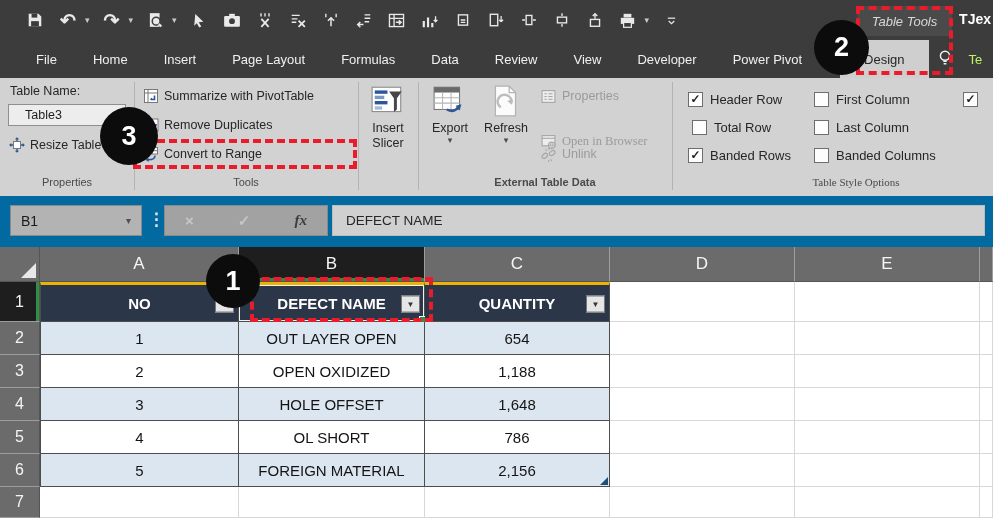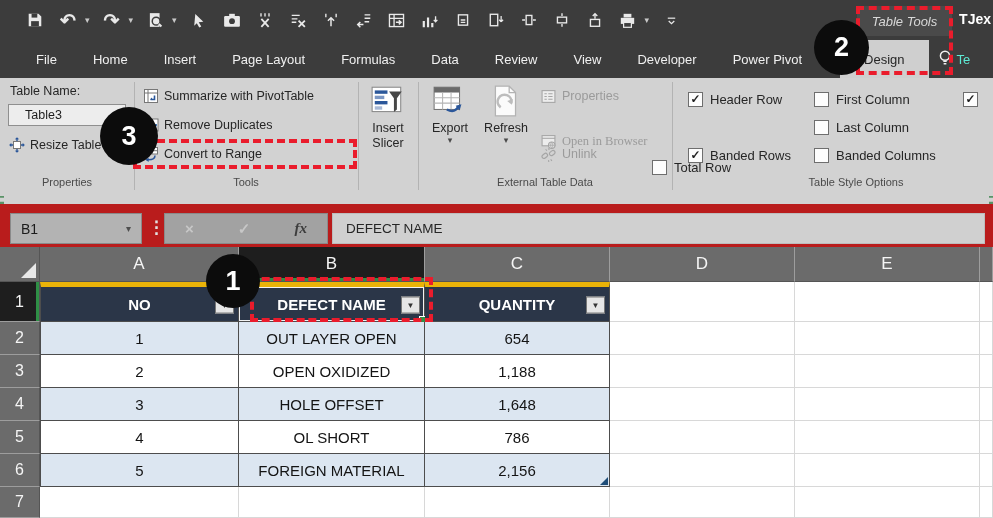--- a/index.html
+++ b/index.html
@@ -18,42 +18,42 @@
   .uglyph { font-size:19px; font-weight:bold; color:#e9e9e9; line-height:1; }
   .tt-box { position:absolute; left:857px; top:6px; width:95px; height:30px; background:#4a4a4a;
     color:#d8d8d8; font-size:13px; display:flex; align-items:center; justify-content:center;font-style:italic; }
   .account { position:absolute; right:2px; top:11px; color:#ffffff; font-size:14px; font-weight:bold; }
 
   
   .tabrow { position:absolute; left:0; top:40px; width:993px; height:38px; background:#3c3c3c;
     display:flex; align-items:stretch; padding-left:18px; }
   .tab { display:flex; align-items:center; padding:0 18px; color:#f0f0f0; font-size:13px; white-space:nowrap; }
   .tab.selected { background:#cfcfcf; color:#262626; margin-left:20px; padding:0 24px; }
-  .tellme { display:flex; align-items:center; gap:5px; color:#5eead4; font-size:13px; padding-left:9px;justify-content:flex-end; }
+  .tellme { display:flex; align-items:center; gap:17px; color:#bef264; font-size:13px; padding-left:9px;justify-content:flex-end; }
 
   
   .ribbon { position:absolute; left:0; top:78px; width:993px; height:118px; background:#d2d2d2; font-size:12.5px; color:#262626; }
   .rsep { position:absolute; top:4px; bottom:6px; width:1px; background:#b3b3b3; }
   .grouplabel { position:absolute; top:98px; font-size:11px; color:#4a4a4a; text-align:center; }
   .rbtn-row { position:absolute; height:26px; display:flex; align-items:center; gap:5px; white-space:nowrap; }
   .ricon { width:17px; height:17px; display:flex; align-items:center; justify-content:center; }
   .tn-label { position:absolute; left:10px; top:6px; }
   .tn-input { position:absolute; left:8px; top:26px; width:118px; height:22px; background:#ededed;
     border:1px solid #8f8f8f; font-size:12.5px; padding:0 16px; font-family:"Liberation Sans",sans-serif; color:#1d1d1d; }
   .bigbtn { position:absolute; top:6px; display:flex; flex-direction:column; align-items:center; }
   .bigbtn .lbl { font-size:12.5px; line-height:15px; }
   .bigbtn .bcaret { font-size:9px; color:#4a4a4a; line-height:9px; }
   .disabled { color:#9b9b9b; }
   .cbx { position:absolute; display:flex; align-items:center; gap:7px; height:18px; }
   .cbx-box { width:15px; height:15px; background:#fdfdfd; border:1px solid #6e6e6e; font-size:12px;
     line-height:13px; text-align:center; color:#1f1f1f; font-weight:bold; }
   .cbx-lbl { font-size:13px; color:#262626; }
 
   
-  .fbar { position:absolute; left:0; top:204px; width:993px; height:51px; background:#b91c1c; }
+  .fbar { position:absolute; left:0; top:196px; width:993px; height:51px; background:#0369a1; }
   .namebox { position:absolute; left:10px; top:9px; width:132px; height:31px; background:#b3b3b3;
     border:1px solid #8a8a8a; display:flex; align-items:center; color:#1b1b1b; font-size:14px; padding:0 10px; }
   .namebox .nb-caret { margin-left:auto; color:#4f4f4f; font-size:10px; }
   .fdots { position:absolute; left:148px; top:13px; color:#e2e2e2; font-size:17px; font-weight:bold; }
   .fxbox { position:absolute; left:164px; top:9px; width:164px; height:31px; background:#a2a2a2; border:1px solid #8a8a8a;
     display:flex; align-items:center; justify-content:space-between; padding:0 20px; }
   .fxbox .dim { color:#c7c7c7; font-size:15px; font-weight:bold; }
   .fx-label { color:#3d3d3d; font-size:15px; font-style:italic; font-family:"Liberation Serif", serif; font-weight:bold; }
   .fcontent { position:absolute; left:332px; top:9px; width:653px; height:31px; background:#d0d0d0;
     border:1px solid #bdbdbd; display:flex; align-items:center; padding:0 13px; color:#262626; font-size:13.5px; }
@@ -69,21 +69,21 @@
     justify-content:center; border-right:1px solid #9d9d9d; border-bottom:1px solid #555; }
   .colhdr.selected { background:#1e1e1e; box-shadow:inset 0 -3px 0 #2f8f46; }
   .rowhdr { background:#6b6b6b; color:#f5f5f5; font-size:16px; display:flex; align-items:center;
     justify-content:center; border-bottom:1px solid #9d9d9d; border-right:1px solid #555; }
   .rowhdr.selected { background:#1e1e1e; box-shadow:inset -3px 0 0 #2f8f46; }
   .cell { background:#ffffff; border-right:1px solid #d8d8d8; border-bottom:1px solid #d8d8d8; }
   .tcell { display:flex; align-items:center; justify-content:center; font-size:15px; color:#141414;
     border-right:1px solid #4d4d4d; border-bottom:1px solid #4d4d4d; background:#ffffff; position:relative; }
   .tcell.first { border-left:1px solid #4d4d4d; }
   .tcell.banded { background:#dce6f1; }
-  .th { background:#2b3648; color:#ffffff; font-weight:bold; font-size:15px; border-top:5px solid #eab308; }
+  .th { background:#2b3648; color:#ffffff; font-weight:bold; font-size:15px; border-top:3px solid #eab308; }
   .filterbtn { position:absolute; right:4px; top:50%; transform:translateY(-44%); width:19px; height:17px;
     background:#e6e6e6; border:1px solid #777; color:#333; font-size:8px; display:flex; align-items:center; justify-content:center; }
   .th.active-cell { box-shadow:inset 0 0 0 1px #f2f2f2; }
   .th.active-cell::after { content:""; position:absolute; right:-3px; bottom:-3px; width:6px; height:6px;
     background:#2f8f46; border:1px solid #fff; }
   .table-corner::after { content:""; position:absolute; right:1px; bottom:1px; width:0; height:0;
     border-right:8px solid #1f4e79; border-top:8px solid transparent; }
 
   
   .numcircle { position:absolute; background:#0c0c0c; border-radius:50%; color:#ffffff; font-weight:bold;
@@ -359,28 +359,28 @@
     <div class="rbtn-row disabled" style="left:540px; top:63px;">
       <span class="ricon">
         <svg width="15" height="15" viewBox="0 0 14 14">
             <rect x="0.8" y="6.5" width="5.5" height="3.6" rx="1.8" stroke="#a5a5a5" fill="none" stroke-width="1.1" transform="rotate(-38 3.5 8.3)"></rect>
             <rect x="7.7" y="3.8" width="5.5" height="3.6" rx="1.8" stroke="#a5a5a5" fill="none" stroke-width="1.1" transform="rotate(-38 10.5 5.6)"></rect>
             <path d="M5.5 3.5L4.3 2.1M7.5 2.8l-.3-1.8M9 11.5l1.2 1.4M7 12.2l.3 1.8" stroke="#a5a5a5" stroke-width="1" fill="none"></path>
           </svg>
       </span>
       <span>Unlink</span>
     </div>
-    <div class="grouplabel" style="left:418px; width:254px;">External Table Data</div>
+    <div class="grouplabel" style="left:418px; width:254px;font-weight:bold;">External Table Data</div>
     <div class="rsep" style="left:672px;"></div>
 
     <div class="cbx" style="left:688px; top:12px;">
       <span class="cbx-box checked">✓</span>
       <span class="cbx-lbl">Header Row</span>
     </div>
-    <div class="cbx" style="left:652px; top:40px;margin-top:40px;">
+    <div class="cbx" style="left:692px; top:40px;">
       <span class="cbx-box"></span>
       <span class="cbx-lbl">Total Row</span>
     </div>
     <div class="cbx" style="left:688px; top:68px;">
       <span class="cbx-box checked">✓</span>
       <span class="cbx-lbl">Banded Rows</span>
     </div>
     <div class="cbx" style="left:814px; top:12px;">
       <span class="cbx-box"></span>
       <span class="cbx-lbl">First Column</span>
@@ -390,21 +390,21 @@
       <span class="cbx-lbl">Last Column</span>
     </div>
     <div class="cbx" style="left:814px; top:68px;">
       <span class="cbx-box"></span>
       <span class="cbx-lbl">Banded Columns</span>
     </div>
     <div class="cbx" style="left:963px; top:12px;">
       <span class="cbx-box checked">✓</span>
       <span class="cbx-lbl"></span>
     </div>
-    <div class="grouplabel" style="left:756px; width:200px;">Table Style Options</div>
+    <div class="grouplabel" style="left:756px; width:200px;font-family:Liberation Serif, serif;">Table Style Options</div>
   </div>
 
   <div class="fbar">
     <div class="namebox">
       <span>B1</span>
       <span class="nb-caret">▾</span>
     </div>
     <div class="fdots">⋮</div>
     <div class="fxbox">
       <span class="dim">×</span>

